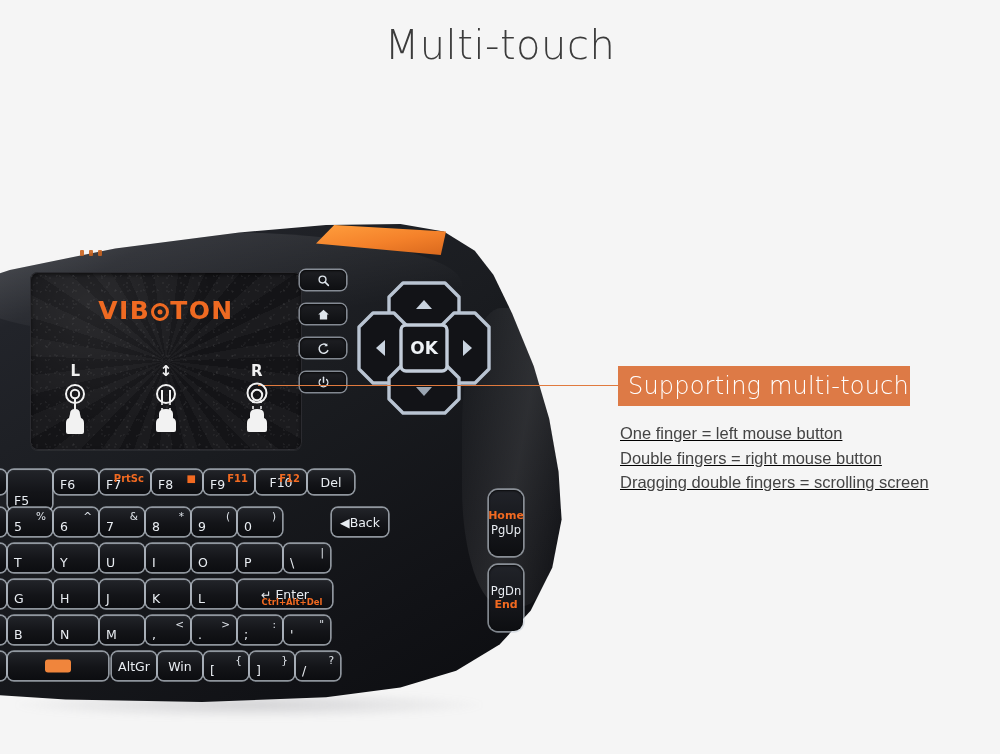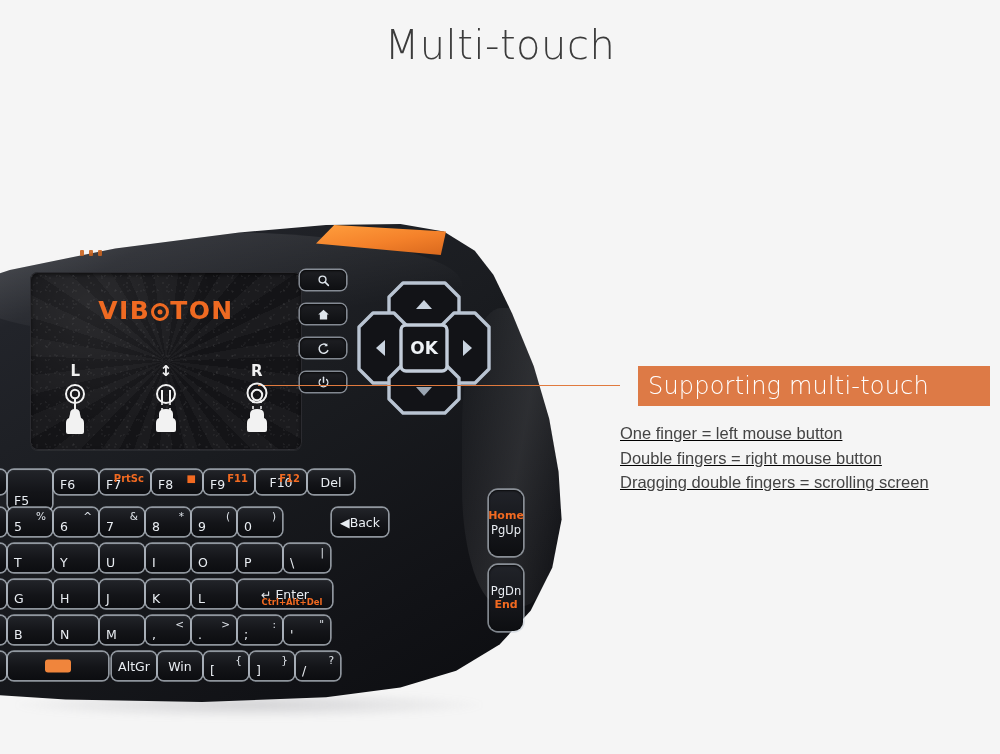--- a/index.html
+++ b/index.html
@@ -22,23 +22,23 @@
   .subtitle {
     position: absolute; left: 150px; top: 86px; width: 700px;
     text-align: center;
     font-size: 16.5px; line-height: 26px; font-weight: 400;
     color: #555; letter-spacing: .1px;
   }
 
   
   .callout-banner {
     position: absolute; left: 618px; top: 366px;
-    width: 352px; height: 40px;
+    width: 292px; height: 40px;
     background: #dd7a46;
-    display: flex; align-items: center; margin-left: 20px;
+    display: flex; align-items: center;
   }
   .callout-banner span {
     color: #fff; font-size: 24px; font-weight: 300;
     padding-left: 10px; letter-spacing: .2px;
     font-family: "DejaVu Sans", sans-serif;
   }
   .callout-list {
     position: absolute; left: 620px; top: 421px; width: 370px; text-decoration: underline;
   }
   .callout-list div {

